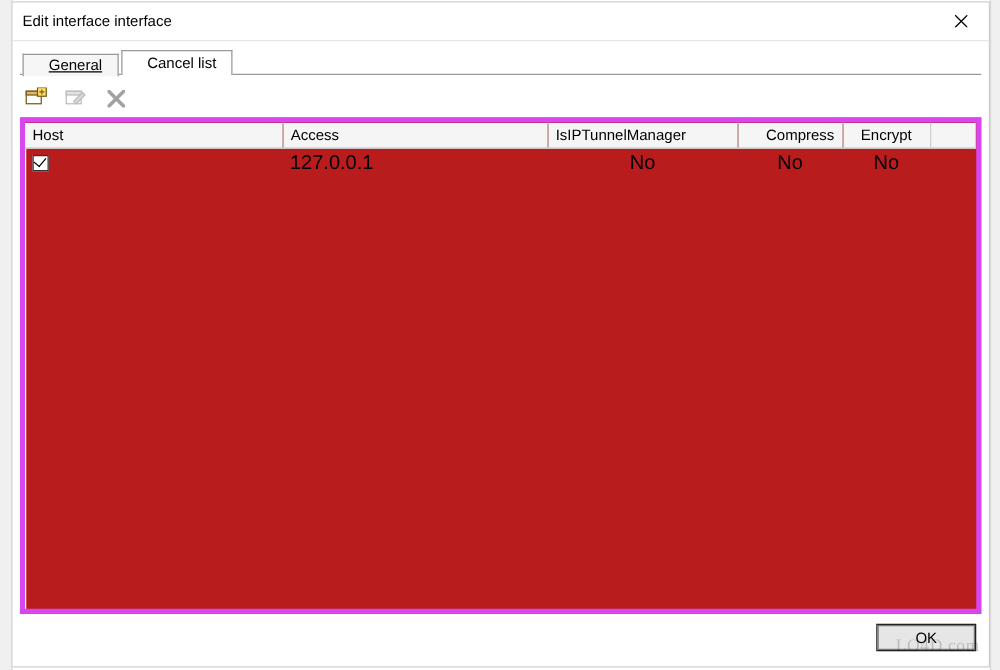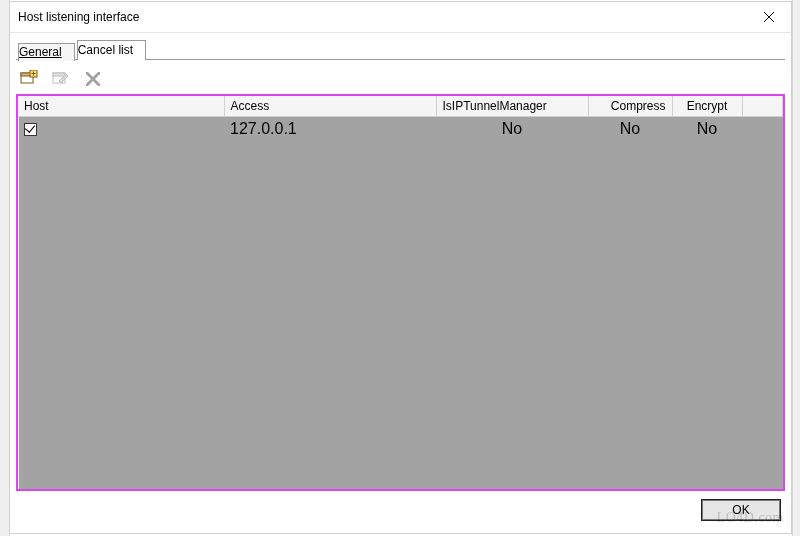--- a/index.html
+++ b/index.html
@@ -68,21 +68,21 @@
   .tabs {
     display: flex;
     align-items: flex-end;
     height: 22px;
     border-bottom: 1px solid #999;
     padding-left: 2px;
     gap: 0;
   }
   .tab {
     position: relative;
-    padding: 2px 12px 3px 0;
+    padding: 2px 12px 3px 20px;
     border: 1px solid #999;
     border-bottom: none;
     background: #fff;
     font-size: 12px;
     margin-right: 2px;
     box-sizing: border-box;
     cursor: pointer;
     top: 1px;
   }
   .tab.inactive {
@@ -100,23 +100,23 @@
     height: 26px;
   }
   .toolbar .btn {
     width: 22px; height: 22px;
     display: flex; align-items: center; justify-content: center;
     cursor: pointer;
   }
   .toolbar .btn.disabled { opacity: 0.55; cursor: default; }
   .listwrap {
     flex: 1;
-    border: 2px solid #d946ef;
+    border: 4px solid #d946ef;
     box-shadow: inset 1px 1px 0 #fff;
-    background: #a3a3a3;
+    background: #b91c1c;
     box-sizing: border-box;
     overflow: hidden;
   }
   table.listview {
     width: 100%;
     border-collapse: collapse;
     table-layout: fixed;
   }
   .listview th {
     background: #f5f5f5;
@@ -190,21 +190,21 @@
 </style>
 </head>
 <body>
 
 <div class="backdrop-left"></div>
 <div class="backdrop-right"></div>
 
 <div class="dialog">
 
   <div class="titlebar">
-    <div class="title">Host listening interface</div>
+    <div class="title">Edit interface interface</div>
     <div class="close">
       <svg viewBox="0 0 10 10">
         <line x1="0" y1="0" x2="10" y2="10" stroke="#000" stroke-width="1"></line>
         <line x1="10" y1="0" x2="0" y2="10" stroke="#000" stroke-width="1"></line>
       </svg>
     </div>
   </div>
 
   <div class="client">
 

